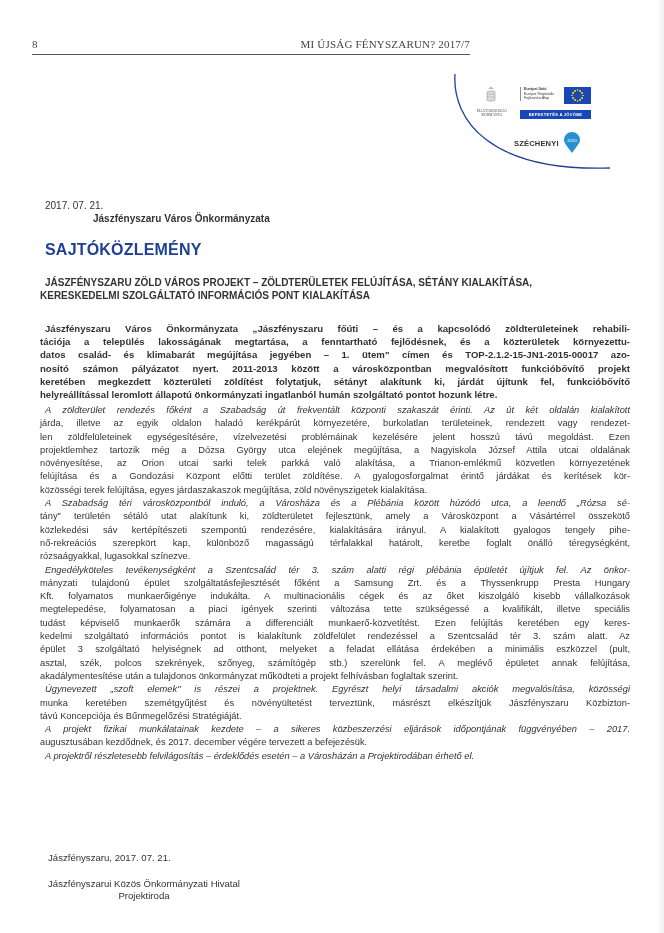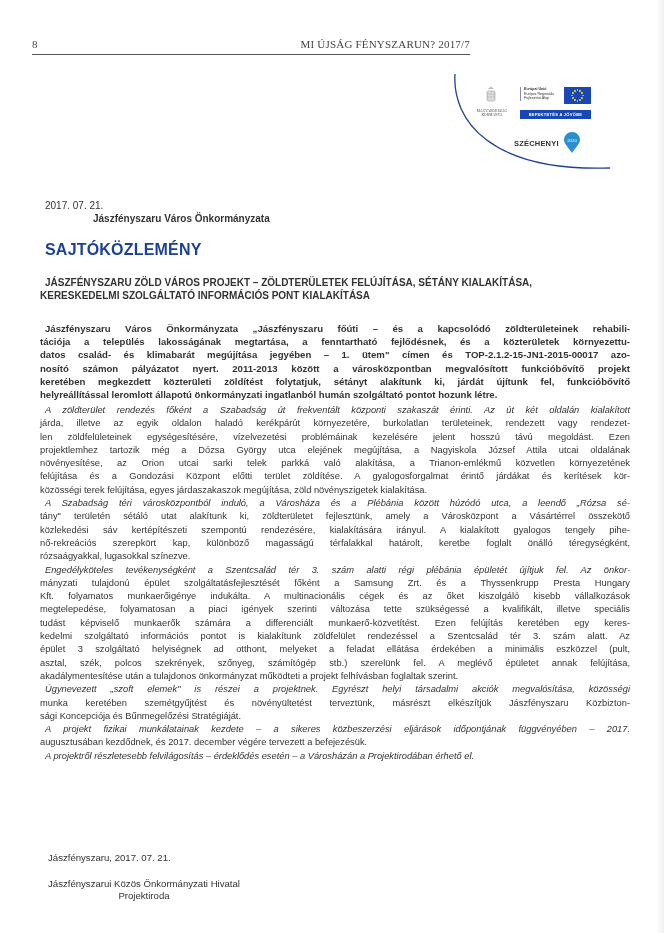--- a/index.html
+++ b/index.html
@@ -115,21 +115,21 @@
     <span class="line">mányzati tulajdonú épület szolgáltatásfejlesztését főként a Samsung Zrt. és a Thyssenkrupp Presta Hungary</span>
     <span class="line">Kft. folyamatos munkaerőigénye indukálta. A multinacionális cégek és az őket kiszolgáló kisebb vállalkozások</span>
     <span class="line">megtelepedése, folyamatosan a piaci igények szerinti változása tette szükségessé a kvalifikált, illetve speciális</span>
     <span class="line">tudást képviselő munkaerők számára a differenciált munkaerő-közvetítést. Ezen felújítás keretében egy keres-</span>
     <span class="line">kedelmi szolgáltató információs pontot is kialakítunk zöldfelület rendezéssel a Szentcsalád tér 3. szám alatt. Az</span>
     <span class="line">épület 3 szolgáltató helyiségnek ad otthont, melyeket a feladat ellátása érdekében a minimális eszközzel (pult,</span>
     <span class="line">asztal, szék, polcos szekrények, szőnyeg, számítógép stb.) szerelünk fel. A meglévő épületet annak felújítása,</span>
     <span class="line last">akadálymentesítése után a tulajdonos önkormányzat működteti a projekt felhívásban foglaltak szerint.</span>
     <span class="line indent">Úgynevezett „szoft elemek" is részei a projektnek. Egyrészt helyi társadalmi akciók megvalósítása, közösségi</span>
     <span class="line">munka keretében szemétgyűjtést és növényültetést terveztünk, másrészt elkészítjük Jászfényszaru Közbizton-</span>
-    <span class="line last">sági Koncepciója és Bűnmegelőzési Stratégiáját.</span>
+    <span class="line last">távú Koncepciója és Bűnmegelőzési Stratégiáját.</span>
     <span class="line indent">A projekt fizikai munkálatainak kezdete – a sikeres közbeszerzési eljárások időpontjának függvényében – 2017.</span>
     <span class="line last">augusztusában kezdődnek, és 2017. december végére tervezett a befejezésük.</span>
     <span class="line last indent">A projektről részletesebb felvilágosítás – érdeklődés esetén – a Városházán a Projektirodában érhető el.</span>
   </div>
 
 <div class="closing-date">Jászfényszaru, 2017. 07. 21.</div>
 <div class="closing-org">
   <div>Jászfényszarui Közös Önkormányzati Hivatal</div>
   <div>Projektiroda</div>
 </div>

